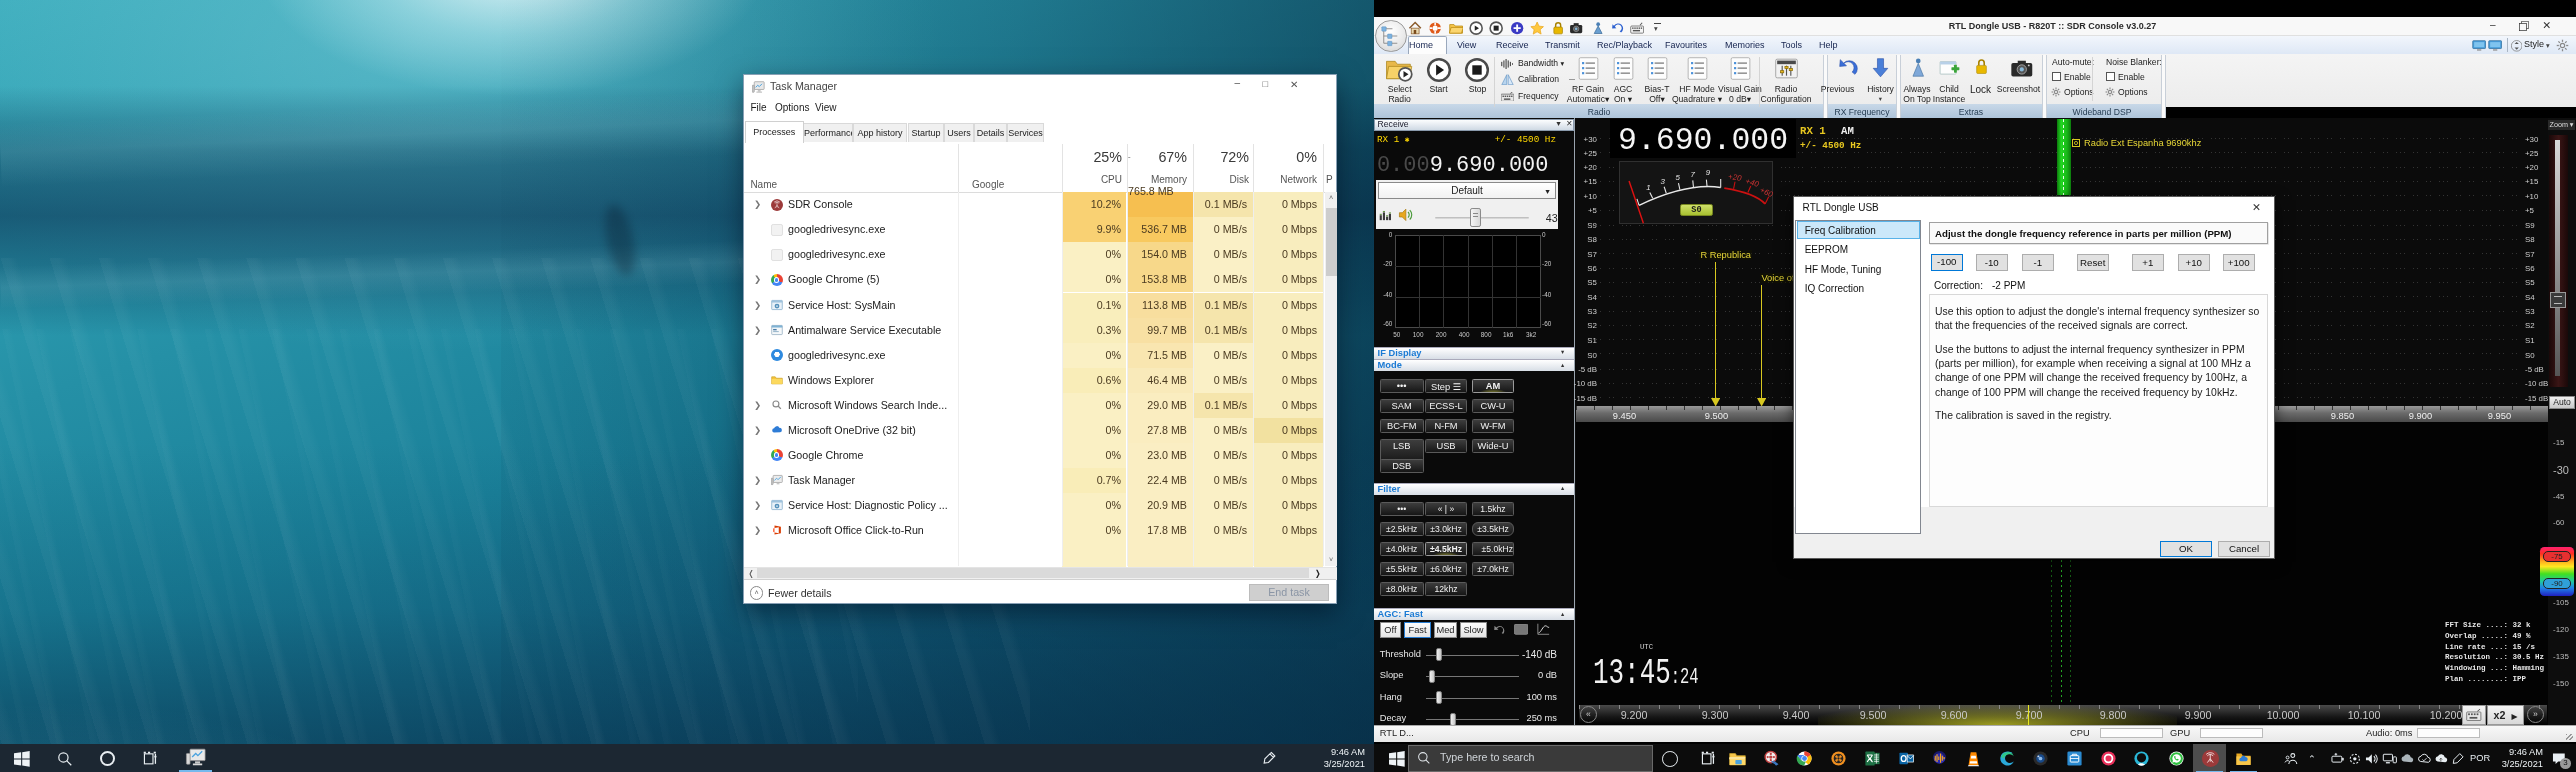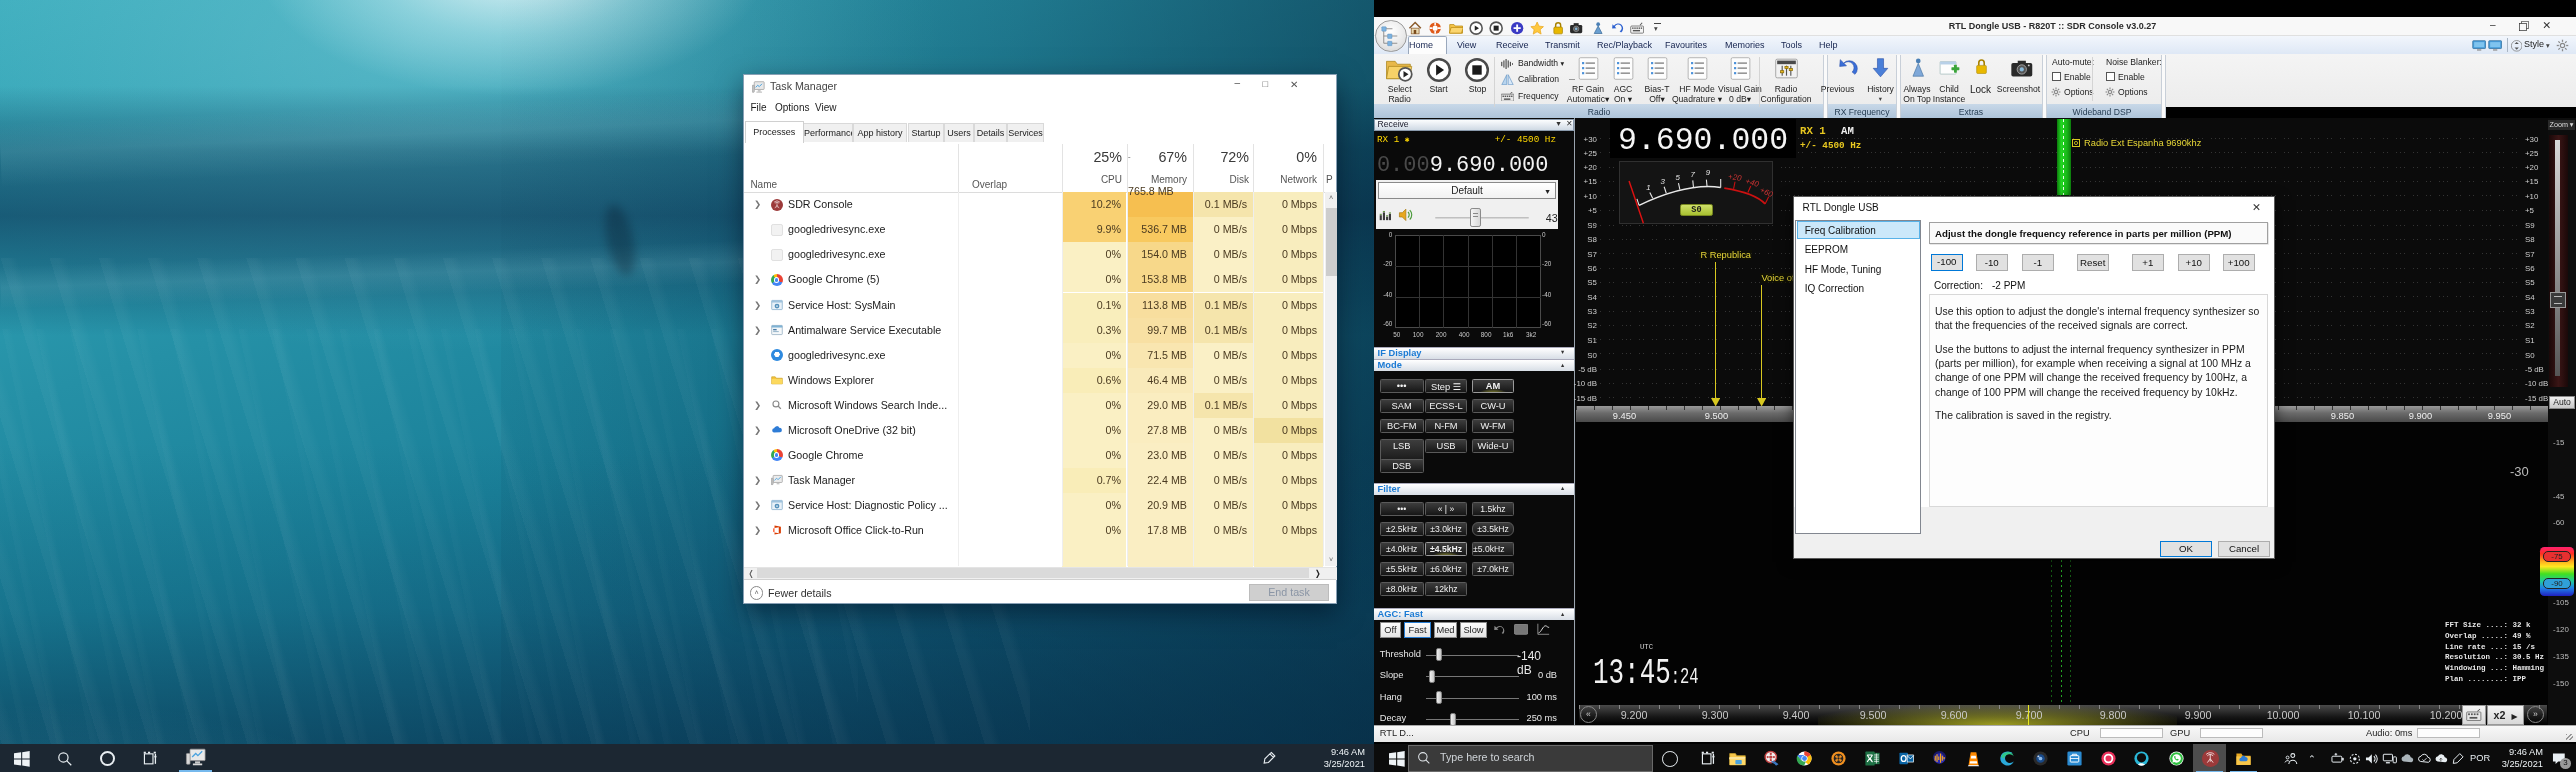--- a/index.html
+++ b/index.html
@@ -58,21 +58,21 @@
       <div class="a" style="left:384px;top:80px;font-size:7.9px;color:#666">ˆ</div>
       <div class="a" style="left:386px;top:74px;width:57px;text-align:right;font-size:14.3px;color:#3a3a3a">67%</div>
       <div class="a" style="left:449px;top:74px;width:56px;text-align:right;font-size:14.3px;color:#3a3a3a">72%</div>
       <div class="a" style="left:509px;top:74px;width:64px;text-align:right;font-size:14.3px;color:#3a3a3a">0%</div>
       <div class="a" style="left:318px;top:99px;width:60px;text-align:right;font-size:10px;color:#555">CPU</div>
       <div class="a" style="left:386px;top:99px;width:57px;text-align:right;font-size:10px;color:#555">Memory</div>
       <div class="a" style="left:449px;top:99px;width:56px;text-align:right;font-size:10px;color:#555">Disk</div>
       <div class="a" style="left:509px;top:99px;width:64px;text-align:right;font-size:10px;color:#555">Network</div>
       <div class="a" style="left:582px;top:99px;font-size:10px;color:#555">P</div>
       <div class="a" style="left:6.4px;top:104px;font-size:10px;color:#555">Name</div>
-      <div class="a" style="left:228px;top:104px;font-size:10px;color:#555">Overlap</div>
+      <div class="a" style="left:228px;top:104px;font-size:10px;color:#555">Google</div>
       <div class="a" style="left:214px;top:69px;width:0.7px;height:49px;background:#e3e3e3"></div>
       <div class="a" style="left:318px;top:69px;width:0.7px;height:49px;background:#e3e3e3"></div>
       <div class="a" style="left:383px;top:69px;width:0.7px;height:49px;background:#e3e3e3"></div>
       <div class="a" style="left:449px;top:69px;width:0.7px;height:49px;background:#e3e3e3"></div>
       <div class="a" style="left:509px;top:69px;width:0.7px;height:49px;background:#e3e3e3"></div>
       <div class="a" style="left:579px;top:69px;width:0.7px;height:49px;background:#e3e3e3"></div>
       <div class="a" style="left:0;top:117px;width:581px;height:0.7px;background:#dcdcdc"></div>
       <div class="a" style="left:318px;top:117px;width:64px;height:25px;background:#f9d173"></div>
       <div class="a" style="left:384px;top:117px;width:65px;height:25px;background:#f6bf50"></div>
       <div class="a" style="left:449px;top:117px;width:60px;height:25px;background:#f5e5ac"></div>
@@ -783,21 +783,21 @@
         <div class="a" style="left:0;top:0.7px;width:100%;text-align:center;font-size:8.6px;font-weight:normal;color:#f2f2f2">±3.5kHz</div>
       </div>
       <div class="a" style="left:5.7px;top:542px;width:44px;height:14.3px;background:linear-gradient(180deg,#3d3d3d,#161616);border:0.7px solid #5a5a5a;border-radius:1.4px;box-sizing:border-box;overflow:hidden">
         <div class="a" style="left:0;top:0.7px;width:100%;text-align:center;font-size:8.6px;font-weight:normal;color:#f2f2f2">±4.0kHz</div>
       </div>
       <div class="a" style="left:51px;top:542px;width:42px;height:14.3px;background:linear-gradient(180deg,#3d3d3d,#161616);border:0.7px solid #9a9a9a;border-radius:1.4px;box-sizing:border-box;overflow:hidden">
         <div class="a" style="left:10%;top:8.6px;width:80%;height:8.6px;background:radial-gradient(ellipse at 50% 100%, rgba(228,228,70,1), rgba(228,228,70,0) 75%)"></div>
         <div class="a" style="left:0;top:0.7px;width:100%;text-align:center;font-size:8.6px;font-weight:bold;color:#f2f2f2">±4.5kHz</div>
       </div>
       <div class="a" style="left:98px;top:542px;width:42px;height:14.3px;background:linear-gradient(180deg,#3d3d3d,#161616);border:0.7px solid #5a5a5a;border-radius:1.4px;box-sizing:border-box;overflow:hidden">
-        <div class="a" style="left:0;top:0.7px;width:100%;text-align:left;font-size:8.6px;font-weight:normal;color:#f2f2f2">±5.0kHz</div>
+        <div class="a" style="left:0;top:0.7px;width:100%;text-align:right;font-size:8.6px;font-weight:normal;color:#f2f2f2">±5.0kHz</div>
       </div>
       <div class="a" style="left:5.7px;top:562px;width:44px;height:14.3px;background:linear-gradient(180deg,#3d3d3d,#161616);border:0.7px solid #5a5a5a;border-radius:1.4px;box-sizing:border-box;overflow:hidden">
         <div class="a" style="left:0;top:0.7px;width:100%;text-align:center;font-size:8.6px;font-weight:normal;color:#f2f2f2">±5.5kHz</div>
       </div>
       <div class="a" style="left:51px;top:562px;width:42px;height:14.3px;background:linear-gradient(180deg,#3d3d3d,#161616);border:0.7px solid #5a5a5a;border-radius:1.4px;box-sizing:border-box;overflow:hidden">
         <div class="a" style="left:0;top:0.7px;width:100%;text-align:center;font-size:8.6px;font-weight:normal;color:#f2f2f2">±6.0kHz</div>
       </div>
       <div class="a" style="left:98px;top:562px;width:42px;height:14.3px;background:linear-gradient(180deg,#3d3d3d,#161616);border:0.7px solid #5a5a5a;border-radius:1.4px;box-sizing:border-box;overflow:hidden">
         <div class="a" style="left:0;top:0.7px;width:100%;text-align:center;font-size:8.6px;font-weight:normal;color:#f2f2f2">±7.0kHz</div>
       </div>
@@ -822,21 +822,21 @@
         <path d="M1 1 L10 8 L19 1" fill="none" stroke="#777" stroke-width="1.4"></path>
       </svg>
       <svg class="a" style="left:163px;top:623px" width="13" height="12" viewBox="0 0 18 17">
         <line x1="1" y1="16" x2="1" y2="1" stroke="#bbb"></line>
         <line x1="1" y1="16" x2="17" y2="16" stroke="#bbb"></line>
         <path d="M2 14 C6 13 8 4 12 4 C14 4 15 7 17 6" fill="none" stroke="#ddd" stroke-width="1.4"></path>
       </svg>
       <div class="a" style="left:5.7px;top:649px;font-size:9.3px;color:#e8e8e8">Threshold</div>
       <div class="a" style="left:52px;top:655px;width:93px;height:1.4px;background:#777"></div>
       <div class="a" style="left:62px;top:648px;width:6.4px;height:13px;background:linear-gradient(90deg,#f0f0f0,#c8c8c8);border:0.7px solid #888;border-radius:2.1px;box-sizing:border-box"></div>
-      <div class="a" style="left:143px;top:649px;width:40px;font-size:12px;color:#e8e8e8">-140 dB</div>
+      <div class="a" style="left:143px;top:649px;width:40px;text-align:right;font-size:10px;color:#e8e8e8">-140 dB</div>
       <div class="a" style="left:5.7px;top:670px;font-size:9.3px;color:#e8e8e8">Slope</div>
       <div class="a" style="left:52px;top:676px;width:93px;height:1.4px;background:#777"></div>
       <div class="a" style="left:55px;top:670px;width:6.4px;height:13px;background:linear-gradient(90deg,#f0f0f0,#c8c8c8);border:0.7px solid #888;border-radius:2.1px;box-sizing:border-box"></div>
       <div class="a" style="left:143px;top:670px;width:40px;text-align:right;font-size:9.3px;color:#e8e8e8">0 dB</div>
       <div class="a" style="left:5.7px;top:692px;font-size:9.3px;color:#e8e8e8">Hang</div>
       <div class="a" style="left:52px;top:698px;width:93px;height:1.4px;background:#777"></div>
       <div class="a" style="left:62px;top:691px;width:6.4px;height:13px;background:linear-gradient(90deg,#f0f0f0,#c8c8c8);border:0.7px solid #888;border-radius:2.1px;box-sizing:border-box"></div>
       <div class="a" style="left:143px;top:692px;width:40px;text-align:right;font-size:9.3px;color:#e8e8e8">100 ms</div>
       <div class="a" style="left:5.7px;top:713px;font-size:9.3px;color:#e8e8e8">Decay</div>
       <div class="a" style="left:52px;top:719px;width:93px;height:1.4px;background:#777"></div>
@@ -962,21 +962,21 @@
       </svg>
       <div class="a" style="left:202px;top:406px;width:972px;height:15.7px;background:linear-gradient(180deg,#9a9a9a,#6a6a6a 45%,#4a4a4a)"></div>
       <div class="a" style="left:202px;top:406px;width:972px;height:3.6px;background:repeating-linear-gradient(90deg,#333 0 0.7px,transparent 0.7px 18px)"></div>
       <div class="a" style="left:229px;top:411px;width:43px;text-align:center;font-size:9.3px;color:#f0f0f0">9.450</div>
       <div class="a" style="left:321px;top:411px;width:43px;text-align:center;font-size:9.3px;color:#f0f0f0">9.500</div>
       <div class="a" style="left:947px;top:411px;width:43px;text-align:center;font-size:9.3px;color:#f0f0f0">9.850</div>
       <div class="a" style="left:1025px;top:411px;width:43px;text-align:center;font-size:9.3px;color:#f0f0f0">9.900</div>
       <div class="a" style="left:1104px;top:411px;width:43px;text-align:center;font-size:9.3px;color:#f0f0f0">9.950</div>
       <div class="a" style="left:202px;top:422px;width:972px;height:303px;background:#030303"></div>
       <div class="a" style="left:1179px;top:438px;width:21.5px;font-size:7.9px;color:#bbb;z-index:3">-15</div>
-      <div class="a" style="left:1136px;top:464px;width:21.5px;font-size:13px;color:#bbb;z-index:3">-30</div>
+      <div class="a" style="left:1179px;top:464px;width:21.5px;font-size:11px;color:#bbb;z-index:3">-30</div>
       <div class="a" style="left:1179px;top:492px;width:21.5px;font-size:7.9px;color:#bbb;z-index:3">-45</div>
       <div class="a" style="left:1179px;top:518px;width:21.5px;font-size:7.9px;color:#bbb;z-index:3">-60</div>
       <div class="a" style="left:1179px;top:545px;width:21.5px;font-size:7.9px;color:#bbb;z-index:3">-75</div>
       <div class="a" style="left:1179px;top:572px;width:21.5px;font-size:7.9px;color:#bbb;z-index:3">-90</div>
       <div class="a" style="left:1179px;top:598px;width:21.5px;font-size:7.9px;color:#bbb;z-index:3">-105</div>
       <div class="a" style="left:1179px;top:625px;width:21.5px;font-size:7.9px;color:#bbb;z-index:3">-120</div>
       <div class="a" style="left:1179px;top:652px;width:21.5px;font-size:7.9px;color:#bbb;z-index:3">-135</div>
       <div class="a" style="left:1179px;top:679px;width:21.5px;font-size:7.9px;color:#bbb;z-index:3">-150</div>
       <div class="a" style="left:1166px;top:547px;width:34px;height:49px;border-radius:4.3px;z-index:3;background:linear-gradient(180deg,#ff2070 0%,#ff3020 14%,#ffb020 30%,#ffe820 40%,#40e020 55%,#20c8a0 70%,#2080e8 84%,#2020c0 100%)"></div>
       <div class="a" style="left:1169px;top:551px;width:28px;height:11.4px;z-index:4;background:#e83030;border-radius:5px;border:0.7px solid #222;text-align:center;line-height:10px;font-size:7.9px;color:#222;box-sizing:border-box">-75</div>

